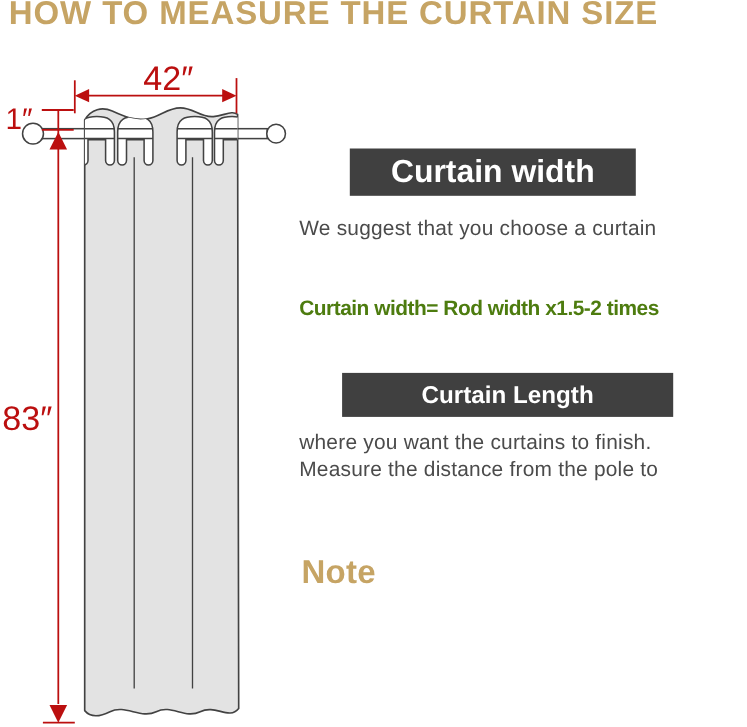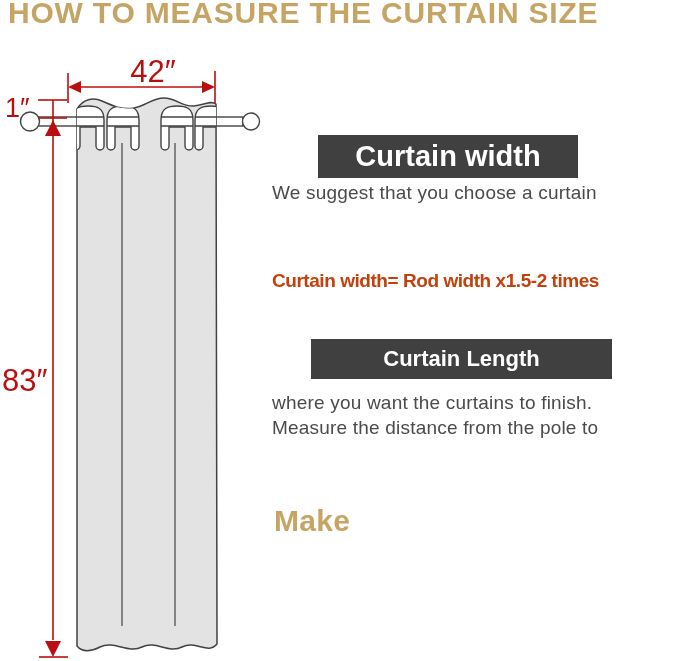--- a/index.html
+++ b/index.html
@@ -17,24 +17,24 @@
   .bar{
     position:absolute;background:#404040;color:#ffffff;font-weight:bold;
     text-align:center;white-space:nowrap;
   }
   .bar.width{left:318px;top:135px;width:260px;height:43px;font-size:29px;line-height:43px;}
   .bar.length{left:311px;top:339px;width:301px;height:40px;font-size:22px;line-height:40px;}
   .para{
     position:absolute;left:272px;font-size:19px;line-height:25px;color:#4b4b4b;
     letter-spacing:.2px;white-space:nowrap;
   }
-  .para.p1{top:180px;}
+  .para.p1{top:196px;}
   .para.p2{top:390px;}
   .formula{
-    position:absolute;left:272px;font-size:19px;font-weight:bold;color:#c2410c;
+    position:absolute;left:272px;font-size:19px;font-weight:bold;color:#4d7c0f;
     letter-spacing:-.45px;white-space:nowrap;
   }
   .formula.f1{top:270px;}
   .formula.f2{top:450px;font-size:18.5px;}
   .note-heading{
     position:absolute;left:274px;top:504px;margin:0;
     font-size:30px;font-weight:bold;color:#c6a464;letter-spacing:.3px;
   }
   .note-lines{
     position:absolute;left:272px;top:550px;font-size:19px;line-height:26.5px;
@@ -137,15 +137,15 @@
     <div>We suggest that you choose a curtain</div>
   </div>
   <div class="formula f1">Curtain width= Rod width x1.5-2 times</div>
 
   <div class="bar length">Curtain Length</div>
   <div class="para p2">
     <div>where you want the curtains to finish.</div>
     <div>Measure the distance from the pole to</div>
   </div>
 
-  <h2 class="note-heading">Make</h2>
+  <h2 class="note-heading">Note</h2>
 
 </div>
 
 </body></html>

